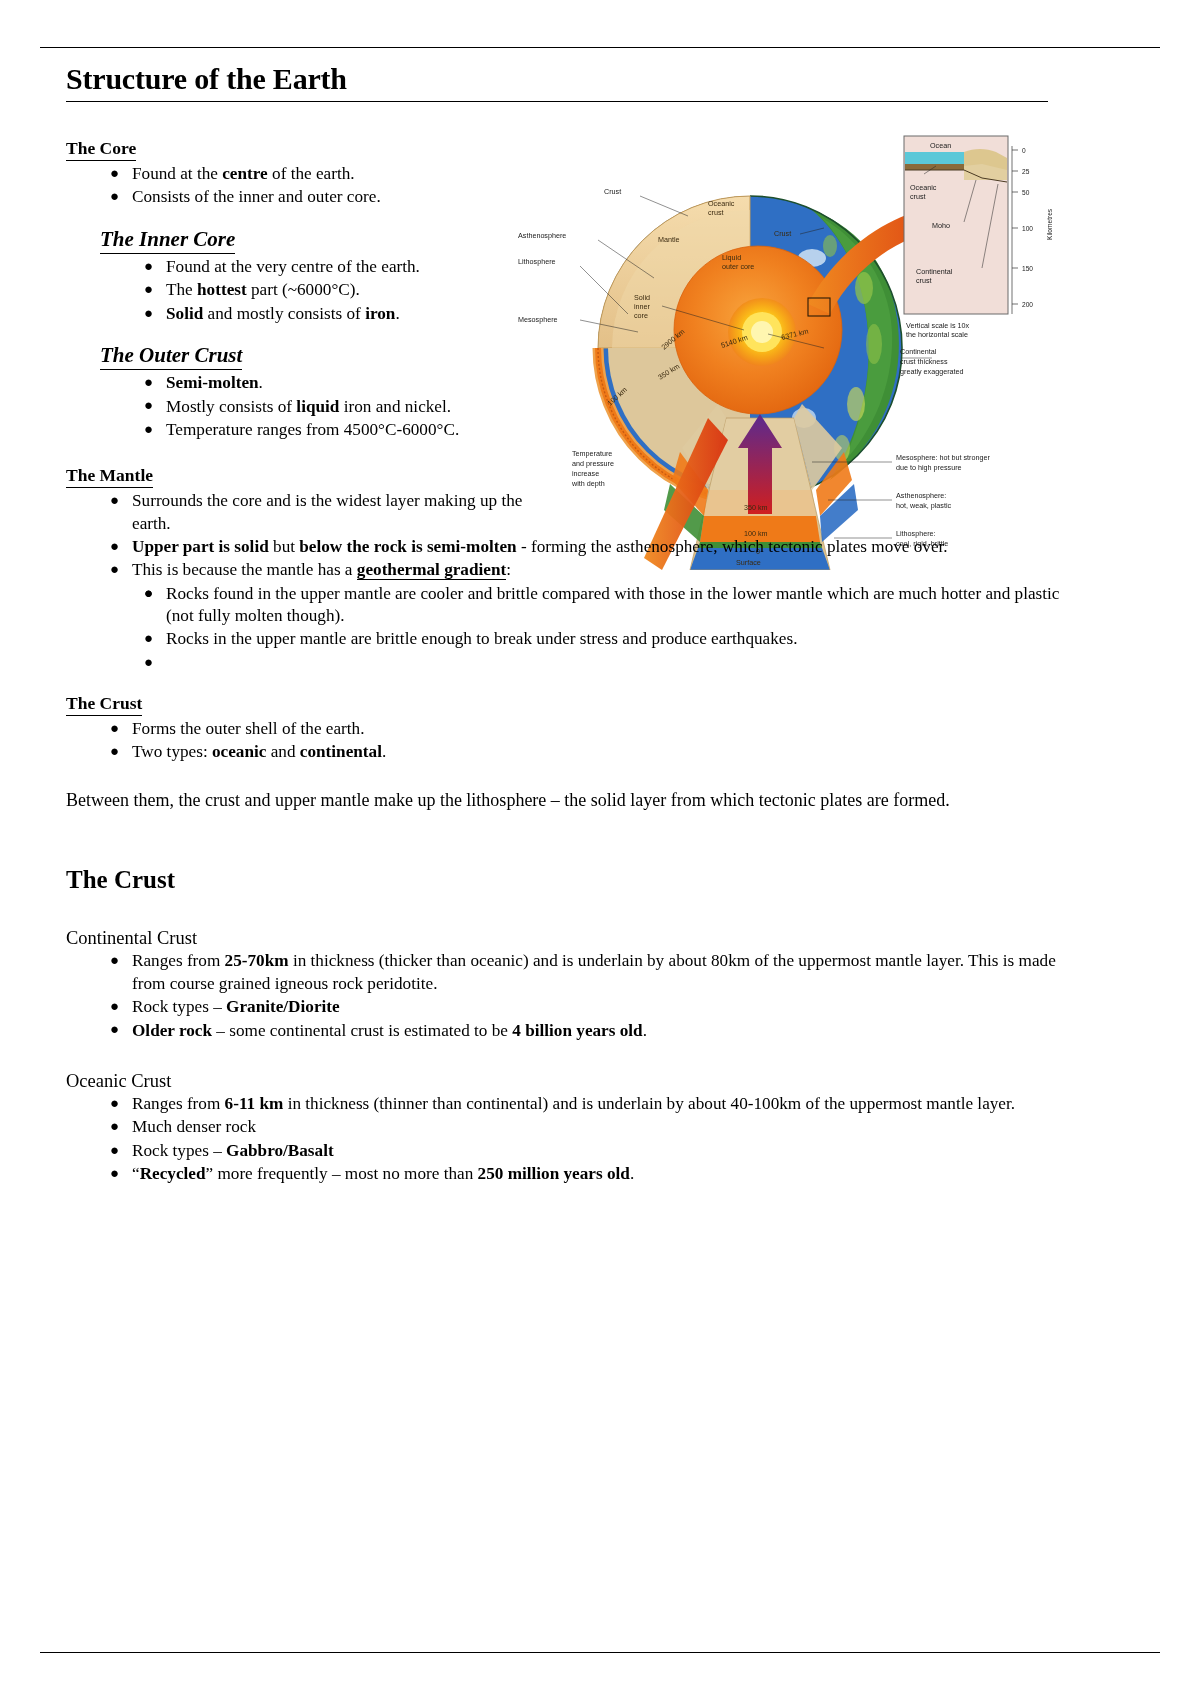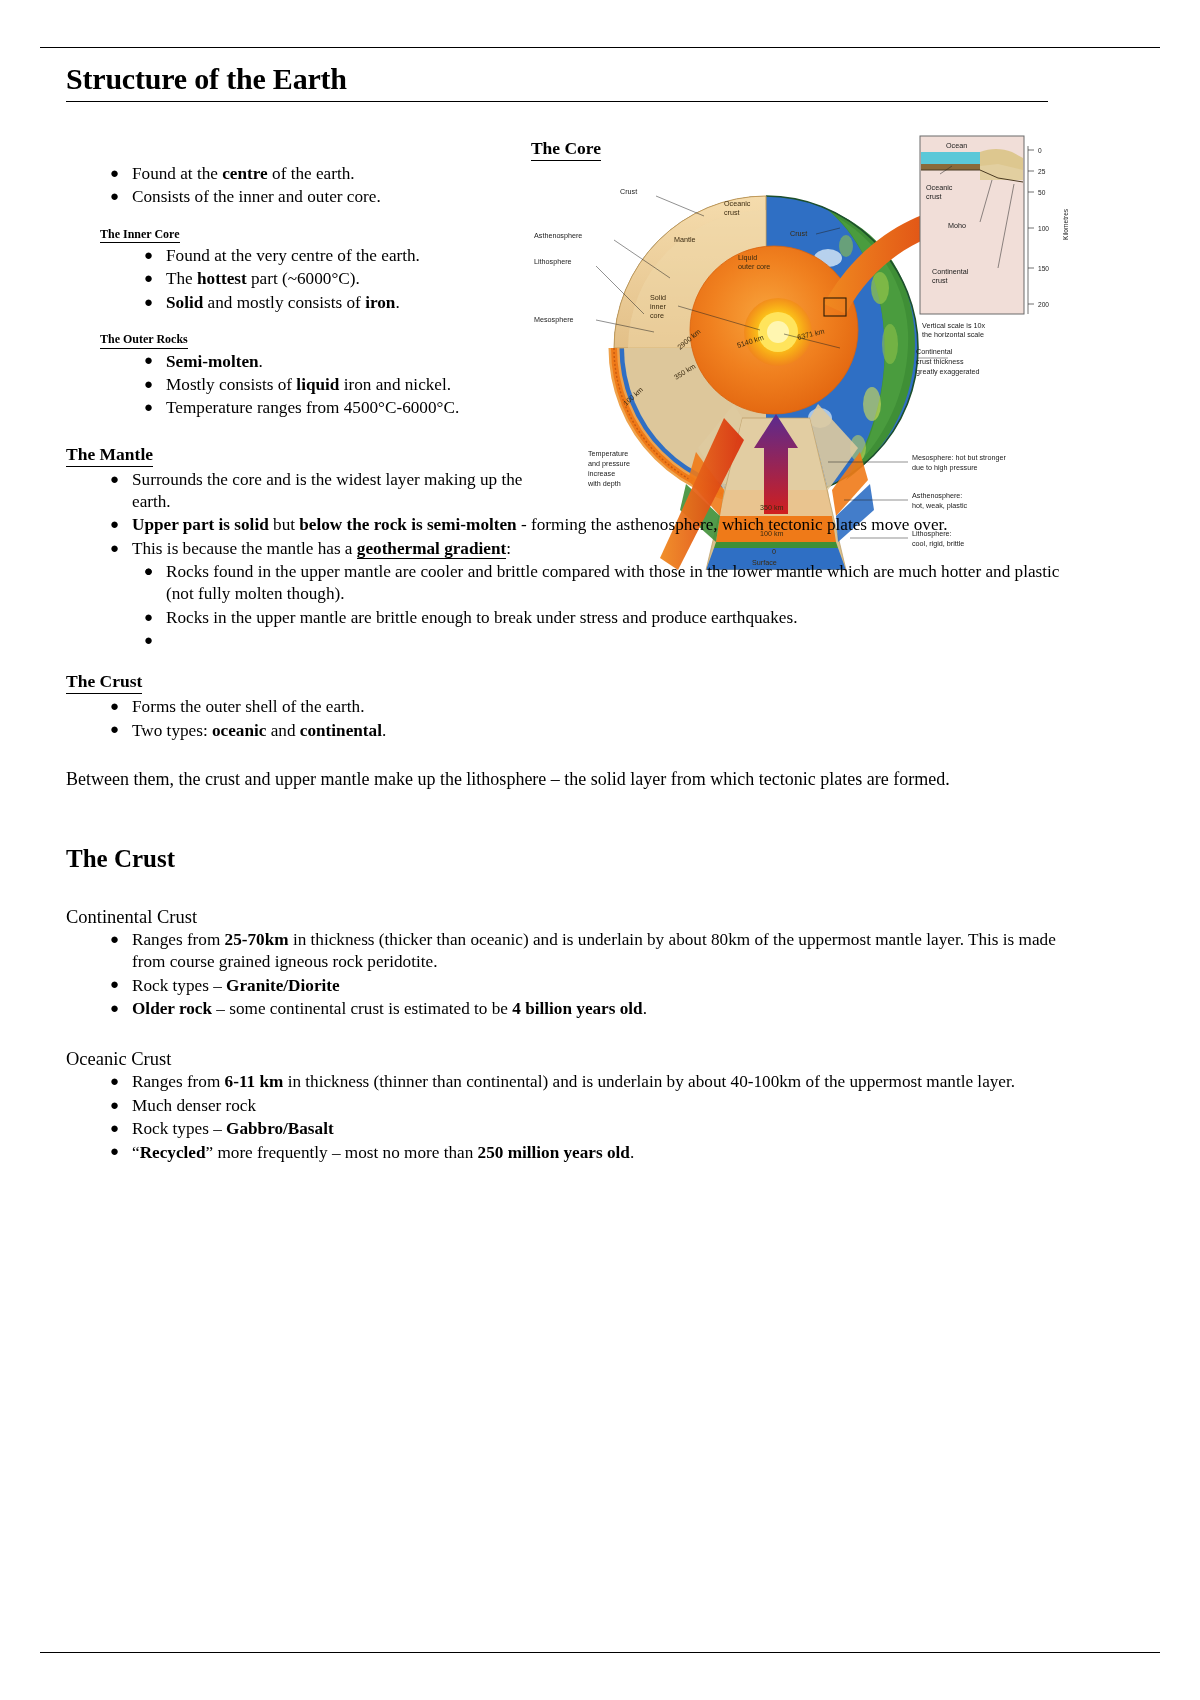--- a/index.html
+++ b/index.html
@@ -52,27 +52,28 @@
   h2.section-head {
     font-size: 17.5px;
     font-weight: bold;
     margin: 20px 0 2px 0;
     display: inline-block;
     border-bottom: 1.4px solid #000;
     padding-bottom: 1px;
     line-height: 1.2;
   }
   h3.sub-head {
-    font-size: 12px;
+    font-size: 21px;
     font-weight: bold;
     margin: 17px 0 2px 34px;
     display: inline-block;
     border-bottom: 1.4px solid #000;
     padding-bottom: 1px;
     line-height: 1.2;
+    font-style: italic;
   }
   .head-wrap { line-height: 1.0; }
 
   h2.plain-head {
     font-size: 25px;
     font-weight: bold;
     margin: 0 0 0 0;
     line-height: 1.2;
   }
   h3.bold-head {
@@ -112,21 +113,21 @@
   p.para {
     font-size: 18px;
     line-height: 1.32;
     margin: 0;
     max-width: 960px;
   }
 
   
   .figure {
     position: absolute;
-    left: 528px;
+    left: 512px;
     top: 118px;
     width: 552px;
     height: 452px;
   }
   .fig-svg { display: block; }
   .fig-lbl {
     font-family: "Liberation Sans", "DejaVu Sans", sans-serif;
     font-size: 7.2px;
     fill: #1a1a1a;
   }
@@ -385,39 +386,39 @@
         <text class="fig-lbl" x="384" y="428">cool, rigid, brittle</text>
       </g>
     </svg>
   </div>
 
   <div class="content">
 
     <h1 class="doc-title">Structure of the Earth</h1>
     <div class="title-underline"></div>
 
-    <div class="head-wrap" style="margin-top:16px;text-align:center;">
+    <div class="head-wrap" style="margin-top:16px;">
       <h2 class="section-head">The Core</h2>
     </div>
     <ul class="lvl1 narrow">
       <li class="bullet"><span class="bdot">●</span><span>Found at the <b>centre</b> of the earth.</span></li>
       <li class="bullet"><span class="bdot">●</span><span>Consists of the inner and outer core.</span></li>
     </ul>
 
     <div class="head-wrap">
       <h3 class="sub-head">The Inner Core</h3>
     </div>
     <ul class="lvl2 narrow">
       <li class="bullet"><span class="bdot">●</span><span>Found at the very centre of the earth.</span></li>
       <li class="bullet"><span class="bdot">●</span><span>The <b>hottest</b> part (~6000°C).</span></li>
       <li class="bullet"><span class="bdot">●</span><span><b>Solid</b> and mostly consists of <b>iron</b>.</span></li>
     </ul>
 
     <div class="head-wrap">
-      <h3 class="sub-head">The Outer Rocks</h3>
+      <h3 class="sub-head">The Outer Crust</h3>
     </div>
     <ul class="lvl2 narrow">
       <li class="bullet"><span class="bdot">●</span><span><b>Semi-molten</b>.</span></li>
       <li class="bullet"><span class="bdot">●</span><span>Mostly consists of <b>liquid</b> iron and nickel.</span></li>
       <li class="bullet"><span class="bdot">●</span><span>Temperature ranges from 4500°C-6000°C.</span></li>
     </ul>
 
     <div class="head-wrap" style="margin-top:4px;">
       <h2 class="section-head">The Mantle</h2>
     </div>

